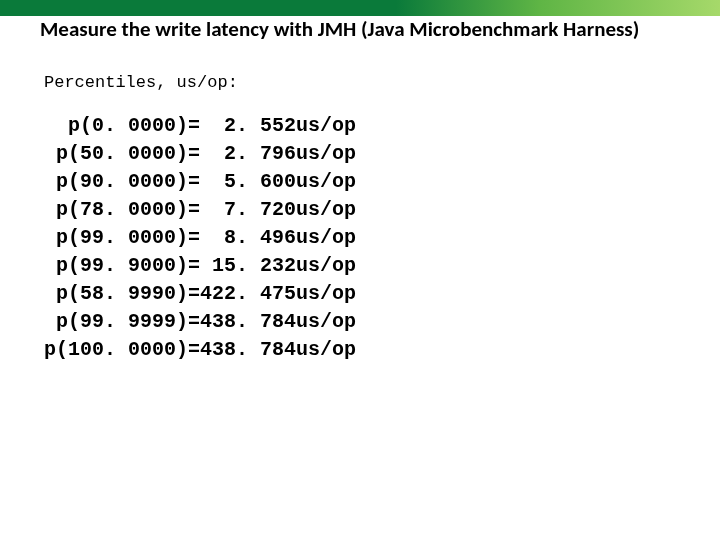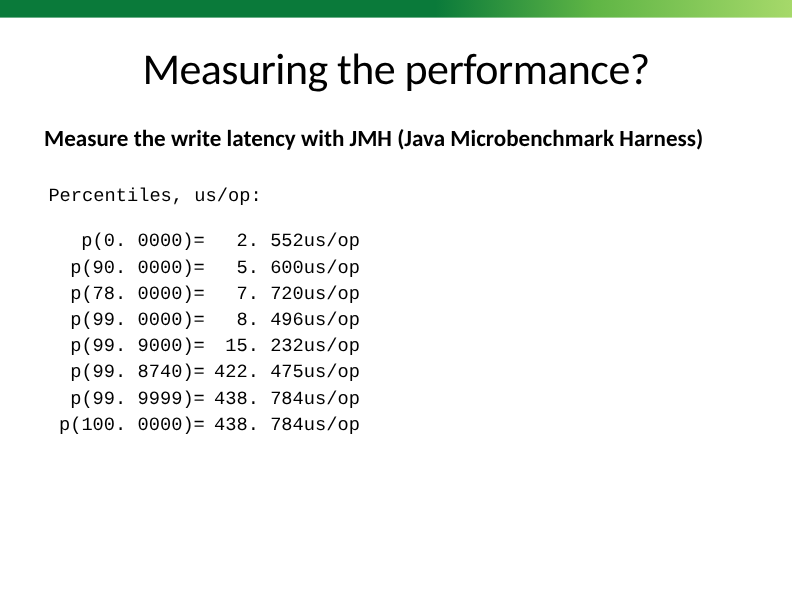--- a/index.html
+++ b/index.html
@@ -42,49 +42,54 @@
   }
   .header-line {
     margin-bottom: 17px;
   }
   table.percentiles {
     border-collapse: collapse;
   }
   table.percentiles td {
     padding: 0;
     font-family: "Courier New", Courier, monospace;
-    font-size: 17px;
+    font-size: 20px;
     line-height: 1.40;
-    font-weight: 400;
+    font-weight: 700;
     white-space: pre;
   }
   td.label { text-align: right; min-width: 132px; }
   td.eq    { padding: 0 4px; }
   td.val   { text-align: right; min-width: 90px; }
   td.unit  { padding-left: 6px; }
 </style>
 </head>
 <body>
 
 <div class="top-bar"></div>
 
 <div class="slide">
 
-  <div class="title">Measuring the performance?</div>
 
   <div class="subtitle">Measure the write latency with JMH  (Java Microbenchmark Harness)</div>
 
   <div class="mono-block">
     <div class="header-line">Percentiles, us/op:</div>
     <table class="percentiles">
       <tbody>
         <tr>
           <td class="label">p(0. 0000)</td>
           <td class="eq">=</td>
           <td class="val">2. 552</td>
+          <td class="unit">us/op</td>
+        </tr>
+        <tr>
+          <td class="label">p(50. 0000)</td>
+          <td class="eq">=</td>
+          <td class="val">2. 796</td>
           <td class="unit">us/op</td>
         </tr>
         <tr>
           <td class="label">p(90. 0000)</td>
           <td class="eq">=</td>
           <td class="val">5. 600</td>
           <td class="unit">us/op</td>
         </tr>
         <tr>
           <td class="label">p(78. 0000)</td>
@@ -98,21 +103,21 @@
           <td class="val">8. 496</td>
           <td class="unit">us/op</td>
         </tr>
         <tr>
           <td class="label">p(99. 9000)</td>
           <td class="eq">=</td>
           <td class="val">15. 232</td>
           <td class="unit">us/op</td>
         </tr>
         <tr>
-          <td class="label">p(99. 8740)</td>
+          <td class="label">p(58. 9990)</td>
           <td class="eq">=</td>
           <td class="val">422. 475</td>
           <td class="unit">us/op</td>
         </tr>
         <tr>
           <td class="label">p(99. 9999)</td>
           <td class="eq">=</td>
           <td class="val">438. 784</td>
           <td class="unit">us/op</td>
         </tr>

